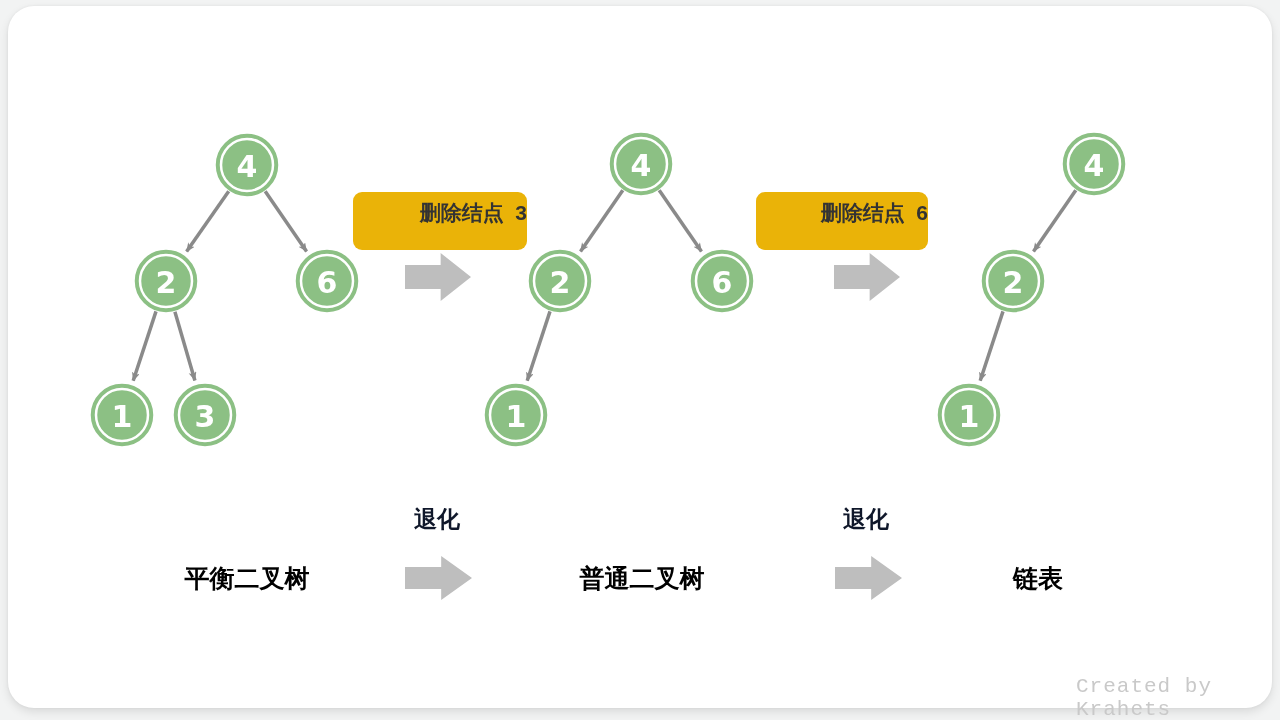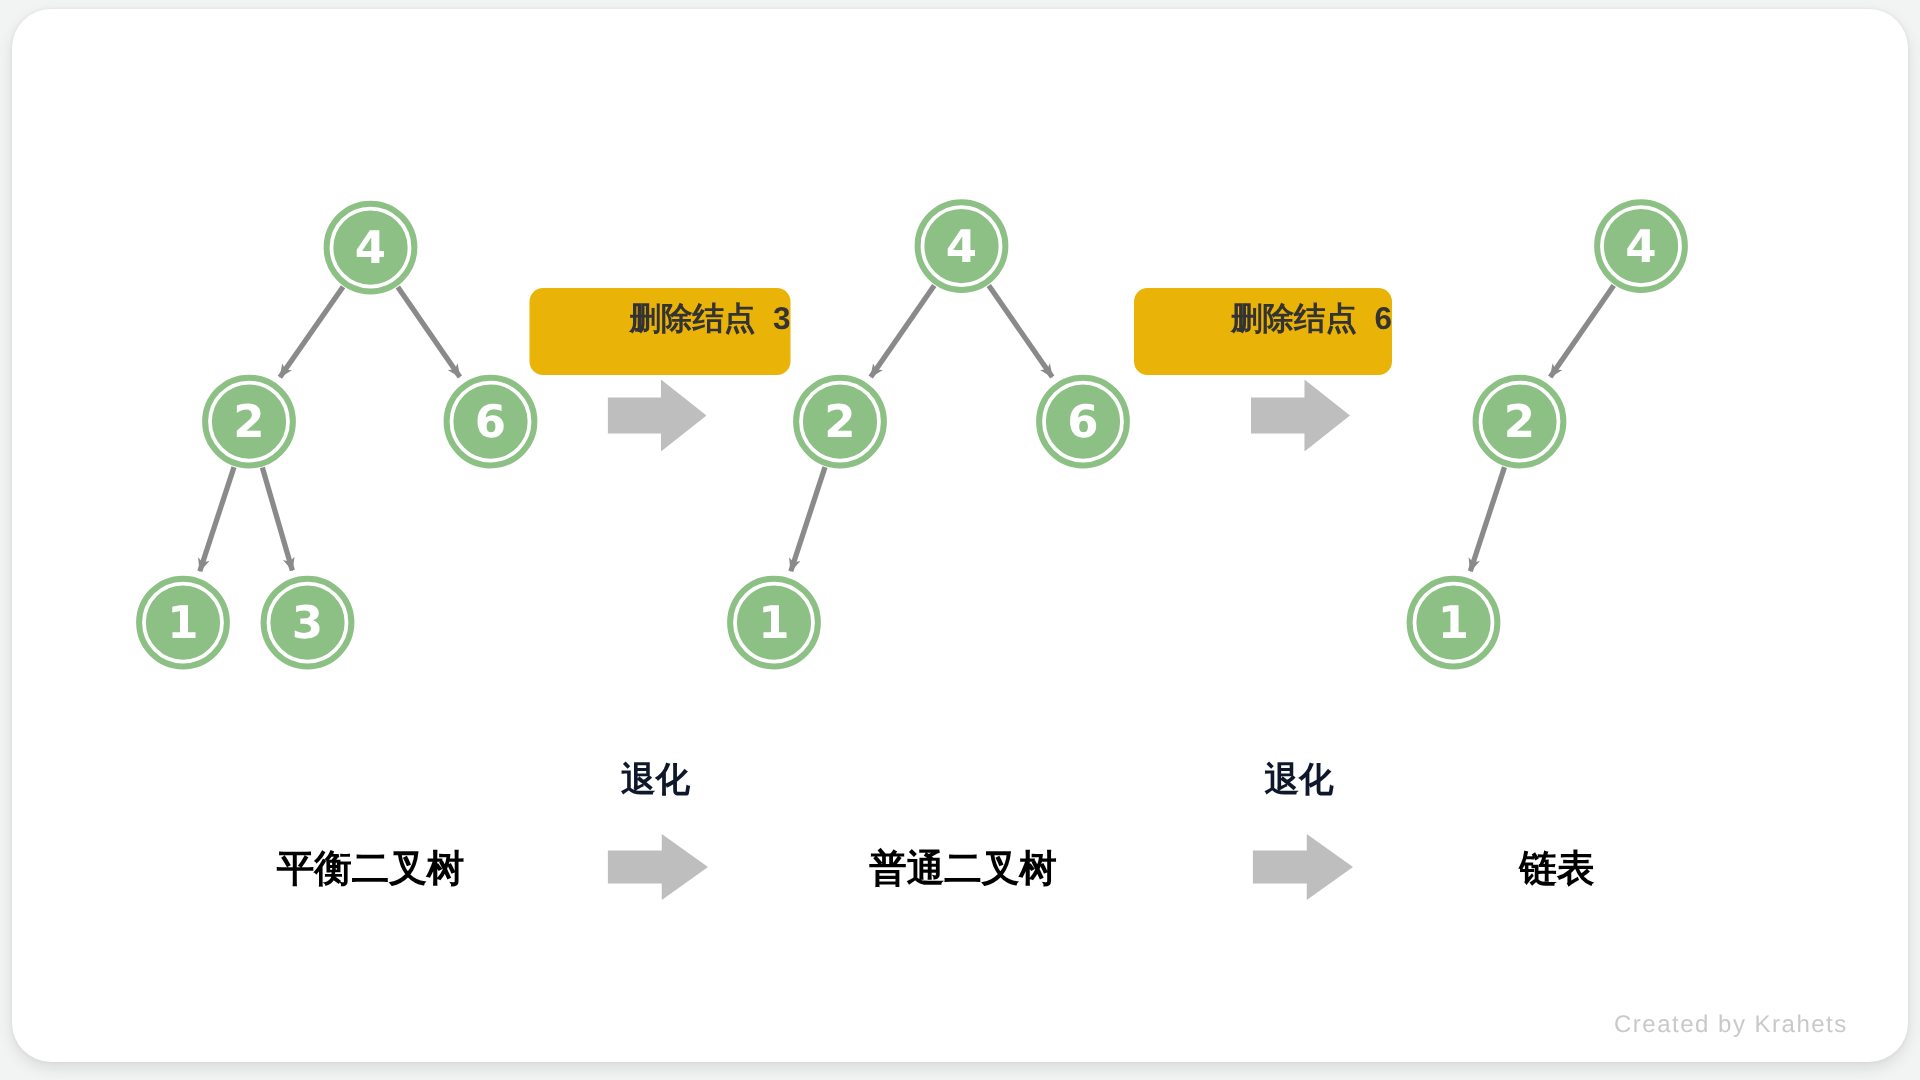--- a/index.html
+++ b/index.html
@@ -34,22 +34,22 @@
   .degrade{
     position:absolute;width:120px;text-align:center;
     color:#0f172a;font-size:23px;font-weight:bold;
   }
   .tree-title{
     position:absolute;width:220px;text-align:center;
     color:#000000;font-size:25px;font-weight:bold;
   }
   .watermark{
     position:absolute;left:1076px;top:675px;
-    color:#c9c9c9;font-size:16px;letter-spacing:1px;
-    font-family:Liberation Sans, sans-serif;
+    color:#c9c9c9;font-size:21px;letter-spacing:1px;
+    font-family:Liberation Mono, monospace;
   }
 </style>
 </head>
 <body>
 
 <div class="card"></div>
 
 <svg class="tree" style="left:80px;top:120px" width="300" height="340" viewBox="80 120 300 340">
   <defs>
     <marker id="ah1" markerWidth="10" markerHeight="9" refX="8.5" refY="4" orient="auto" markerUnits="userSpaceOnUse">

